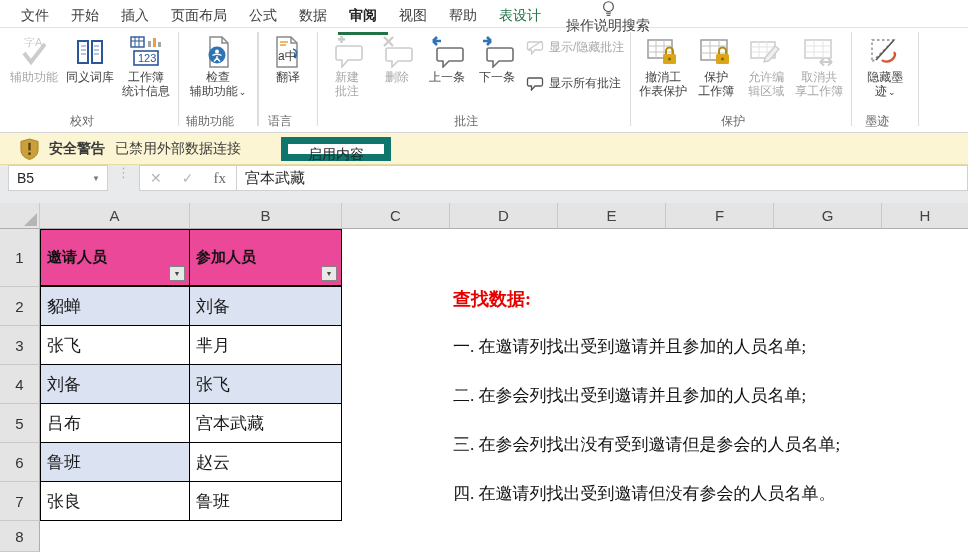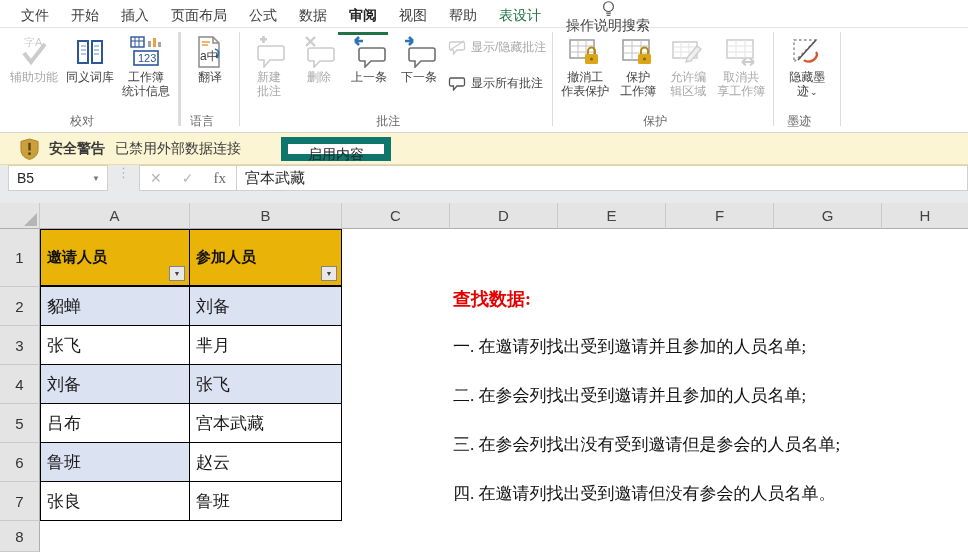--- a/index.html
+++ b/index.html
@@ -73,21 +73,21 @@
   .corner:after { content:""; position:absolute; right:2px; bottom:2px;
     border-left:13px solid transparent; border-bottom:13px solid #b5b5b5; }
   .rh { width:40px; background:#e4e4e4; border-right:1px solid #aeaeae;
     border-bottom:1px solid #c9c9c9; display:flex; align-items:center;
     justify-content:center; font-size:15px; color:#333; }
   .w-rh{width:40px}.w-a{width:150px}.w-b{width:152px}.w-m{width:108px}.w-h{width:86px}
   .tcell { border-right:1px solid #000; border-bottom:1px solid #000;
     display:flex; align-items:center; padding-left:6px; font-size:17px;
     color:#1a1a1a; font-family:"Liberation Serif",serif; background:#fff; }
   .tcell.first { border-left:1px solid #000; }
-  .hcell { position:relative; background:#eab308; border-top:1px solid #000;
+  .hcell { position:relative; background:#ec4899; border-top:1px solid #000;
     border-bottom:2px solid #000; font-family:"Liberation Sans",sans-serif;
     font-weight:bold; font-size:15px; color:#111; }
   .band { background:#dbe2f2; }
   .filterbtn { position:absolute; right:4px; bottom:4px; width:16px; height:15px;
     background:#e8e8e8; border:1px solid #848484; display:flex; align-items:center;
     justify-content:center; font-size:7px; color:#444; }
   .r1{height:58px}.rd{height:39px}.r8{height:31px}
 
   .notes { position:absolute; left:453px; top:84px; width:510px;
     font-family:"Liberation Serif",serif; }
@@ -160,20 +160,36 @@
           <span style="position:absolute;left:9px;top:17px;font-size:11px;color:#2b579a;">123</span>
         </div>
       </div>
       <span class="bl">工作簿</span>
       <span class="bl">统计信息</span>
     </div>
     <span class="gname">校对</span>
   </div>
   <div class="gsep"></div>
 
+  <div class="rgroup" style="min-width:78px;justify-content:center;">
+    <div class="bigbtn">
+      <div class="ic">
+        <svg width="32" height="34" viewBox="0 0 32 34">
+          <path d="M8 2 h12 l6 6 v24 h-18 z" fill="#fff" stroke="#8a8a8a" stroke-width="1.5"></path>
+          <path d="M20 2 v6 h6" fill="none" stroke="#8a8a8a" stroke-width="1.5"></path>
+          <circle cx="15" cy="20" r="8.5" fill="#2e74b5"></circle>
+          <circle cx="15" cy="16.5" r="2" fill="#fff"></circle>
+          <path d="M10.5 20.5 q4.5 -2.5 9 0 M15 21 v4 M15 23 l-3 3.5 M15 23 l3 3.5" stroke="#fff" stroke-width="1.4" fill="none"></path>
+        </svg>
+      </div>
+      <span class="bl">检查</span>
+      <span class="bl"><span>辅助功能</span><span class="chev">⌄</span></span>
+    </div>
+    <span class="gname">辅助功能</span>
+  </div>
   <div class="gsep"></div>
 
   <div class="gsep"></div>
 
   <div class="rgroup" style="min-width:58px;justify-content:center;">
     <div class="bigbtn">
       <div class="ic">
         <div style="position:relative;width:30px;height:34px;">
           <svg width="30" height="34" viewBox="0 0 30 34">
             <path d="M4 2 h14 l6 6 v24 h-20 z" fill="#fff" stroke="#8a8a8a" stroke-width="1.5"></path>

